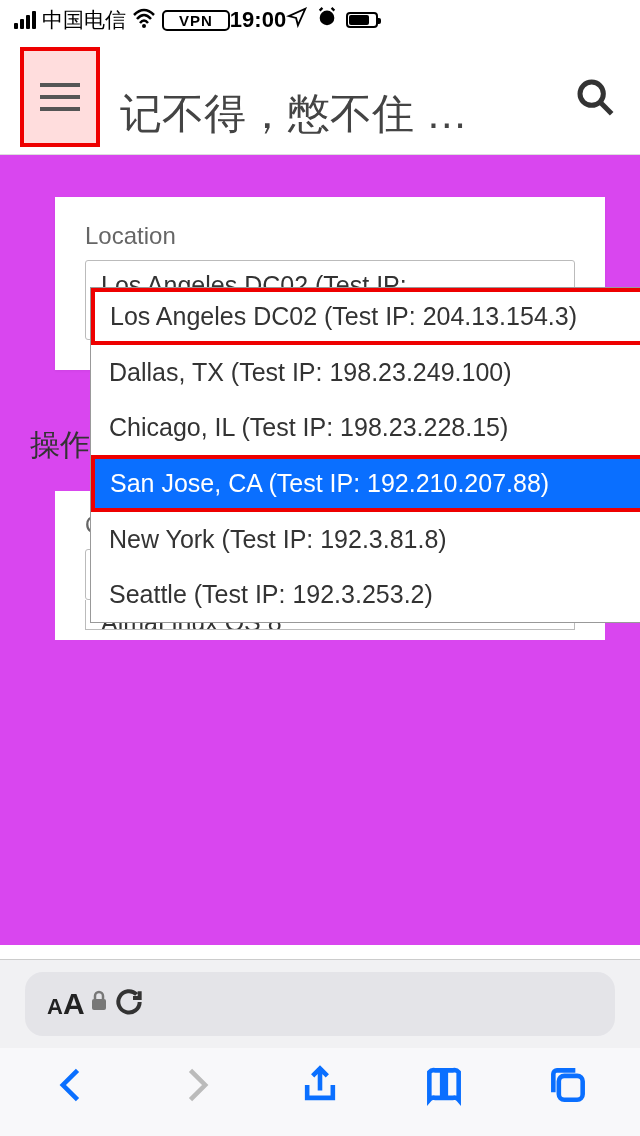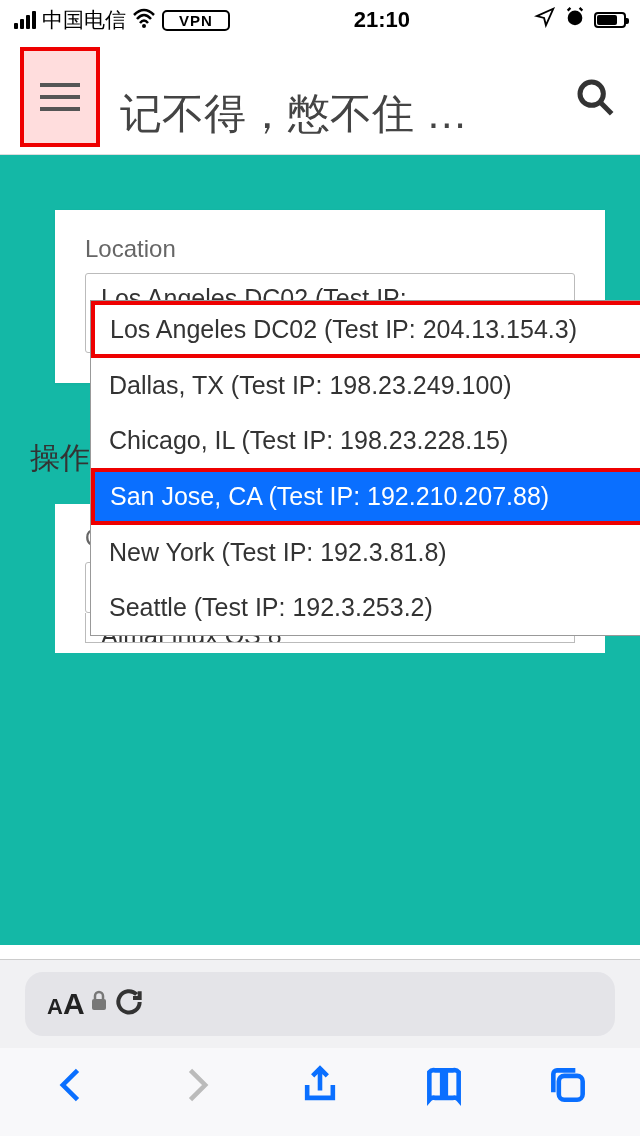--- a/index.html
+++ b/index.html
@@ -9,21 +9,20 @@
       font-family: -apple-system, BlinkMacSystemFont, "Helvetica Neue", Arial, sans-serif;
       background: #fff;
       overflow: hidden;
       position: relative;
     }
     
     .status-bar {
       height: 40px;
       display: flex;
       align-items: center;
-      justify-content: space-between;
       padding: 0 14px;
       font-size: 22px;
       font-weight: 600;
       color: #000;
     }
     .status-left { display: flex; align-items: center; gap: 6px; }
     .signal { display: flex; align-items: flex-end; gap: 2px; }
     .signal span { width: 4px; background:#000; border-radius:1px; }
     .signal span:nth-child(1){height:6px;}
     .signal span:nth-child(2){height:10px;}
@@ -64,22 +63,22 @@
       color: #444;
       white-space: nowrap;
       overflow:hidden;
       margin-top:33px;
     }
     .search-btn { width:50px; height:50px; display:flex; align-items:center; justify-content:center; }
     .search-btn svg { width:40px; height:40px; stroke:#333; stroke-width:3; fill:none; }
 
     
     .content {
-      background: #14b8a6;
-      padding: 25px 10px 10px;
+      background: #d946ef;
+      padding: 12px 10px 10px;
       height: 790px;
       overflow: hidden;
     }
     .card {
       background:#fff;
       margin: 30px 25px 40px 45px;
       padding: 25px 30px 30px 30px;
       position: relative;
       box-shadow: 0 1px 3px rgba(0,0,0,0.05);
     }
@@ -207,21 +206,21 @@
       </span>
     <span class="carrier">中国电信</span>
     <span class="wifi-icon">
       <svg width="24" height="20" viewBox="0 0 24 20">
           <path d="M2 7 Q12 -3 22 7 M5 11 Q12 3 19 11 M8 15 Q12 10 16 15" stroke="#000" stroke-width="2.5" fill="none"></path>
           <circle cx="12" cy="18" r="2" fill="#000"></circle>
         </svg>
     </span>
     <span class="vpn-badge">VPN</span>
   </div>
-  <div class="status-center">21:10</div>
+  <div class="status-center">19:00</div>
   <div class="status-right">
     <span><svg width="22" height="22" viewBox="0 0 24 24">
           <path d="M3 11 L21 3 L13 21 L11 13 Z" fill="none" stroke="#000" stroke-width="2"></path>
         </svg></span>
     <span><svg width="22" height="22" viewBox="0 0 24 24">
           <circle cx="12" cy="13" r="8" fill="#000"></circle>
           <path d="M4 5 L7 2 M20 5 L17 2" stroke="#000" stroke-width="2.5"></path>
         </svg></span>
     <span class="battery">
         <span class="battery-fill"></span>

